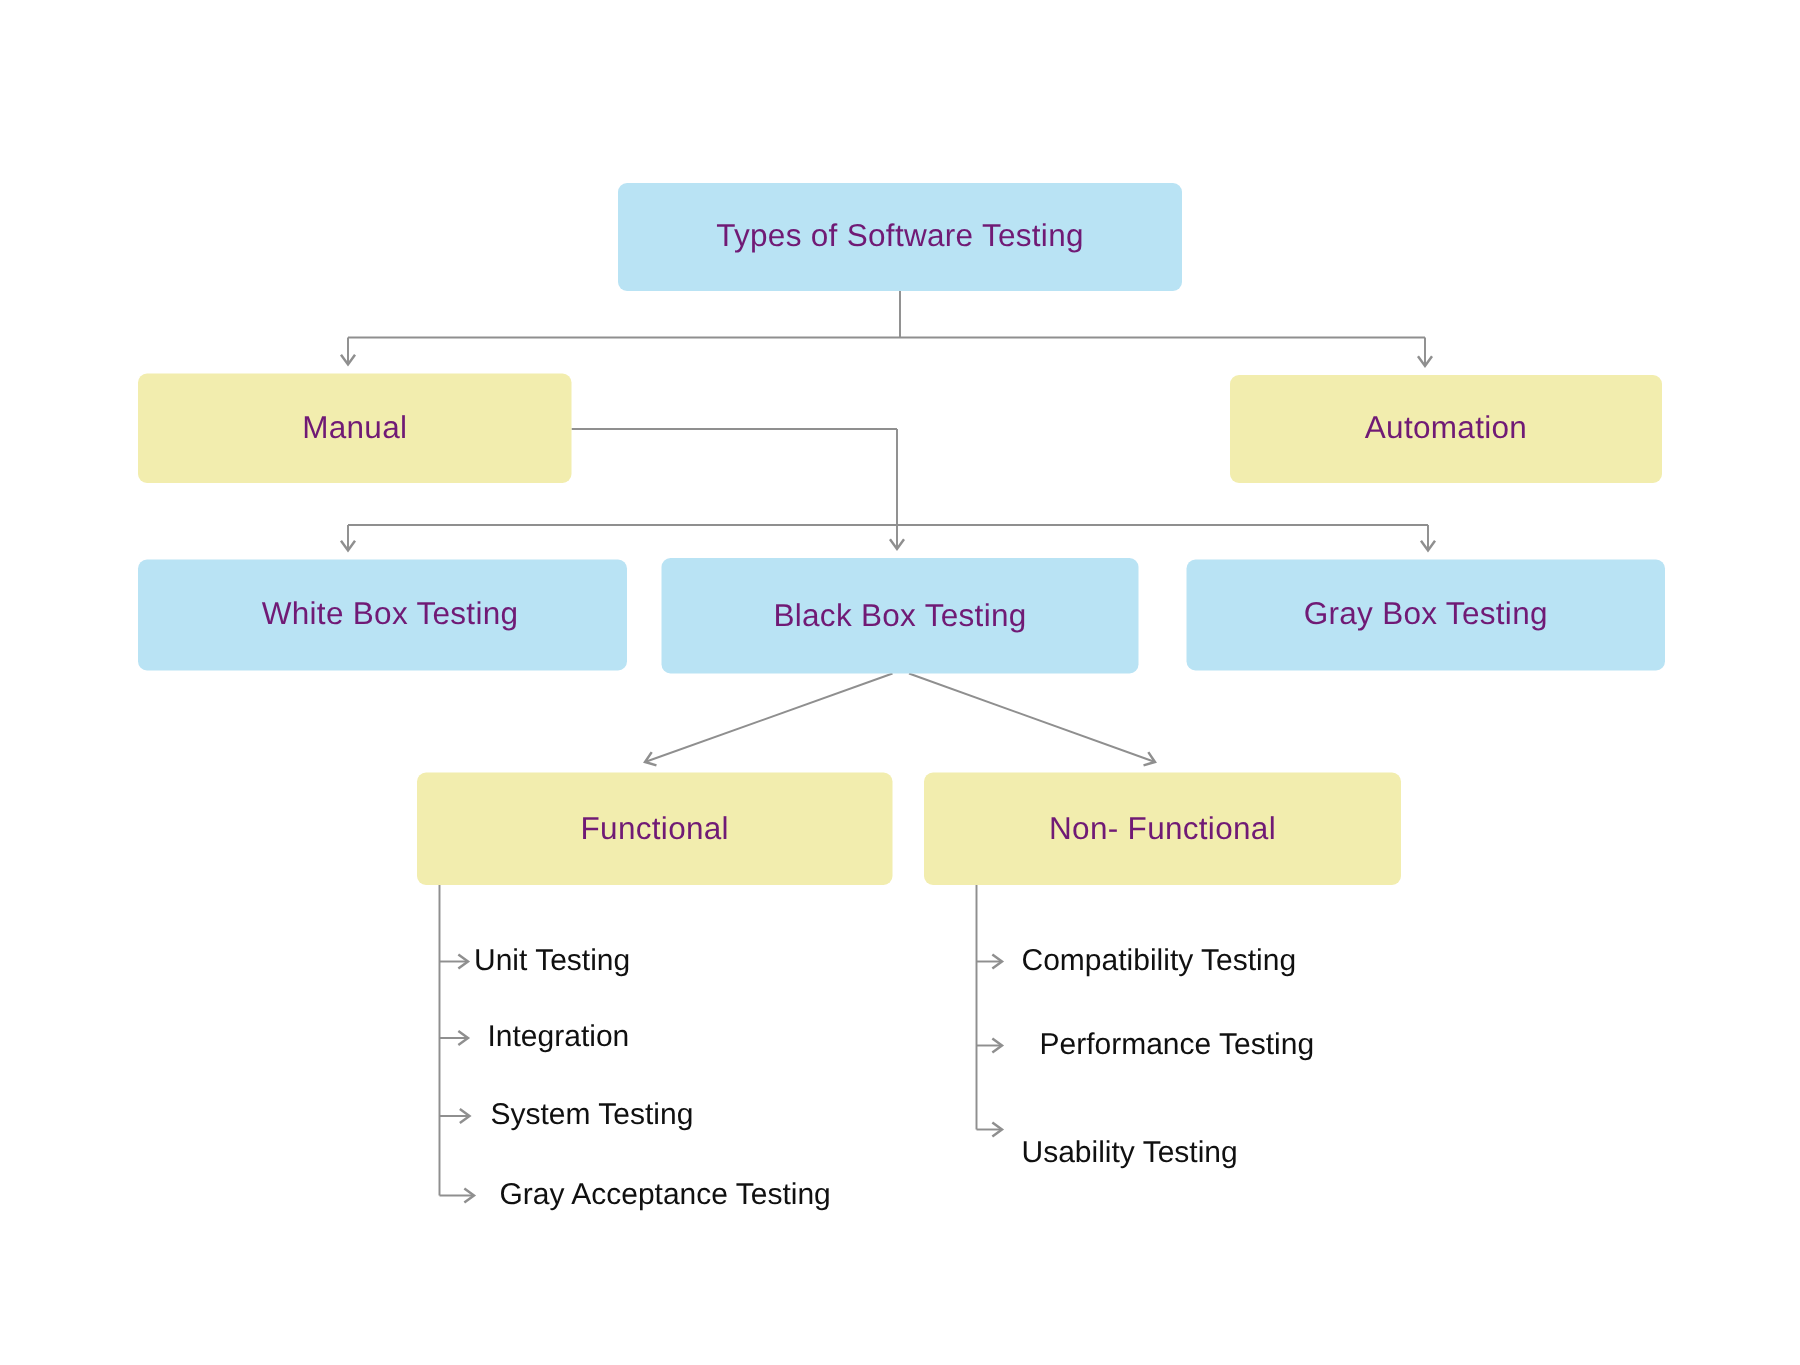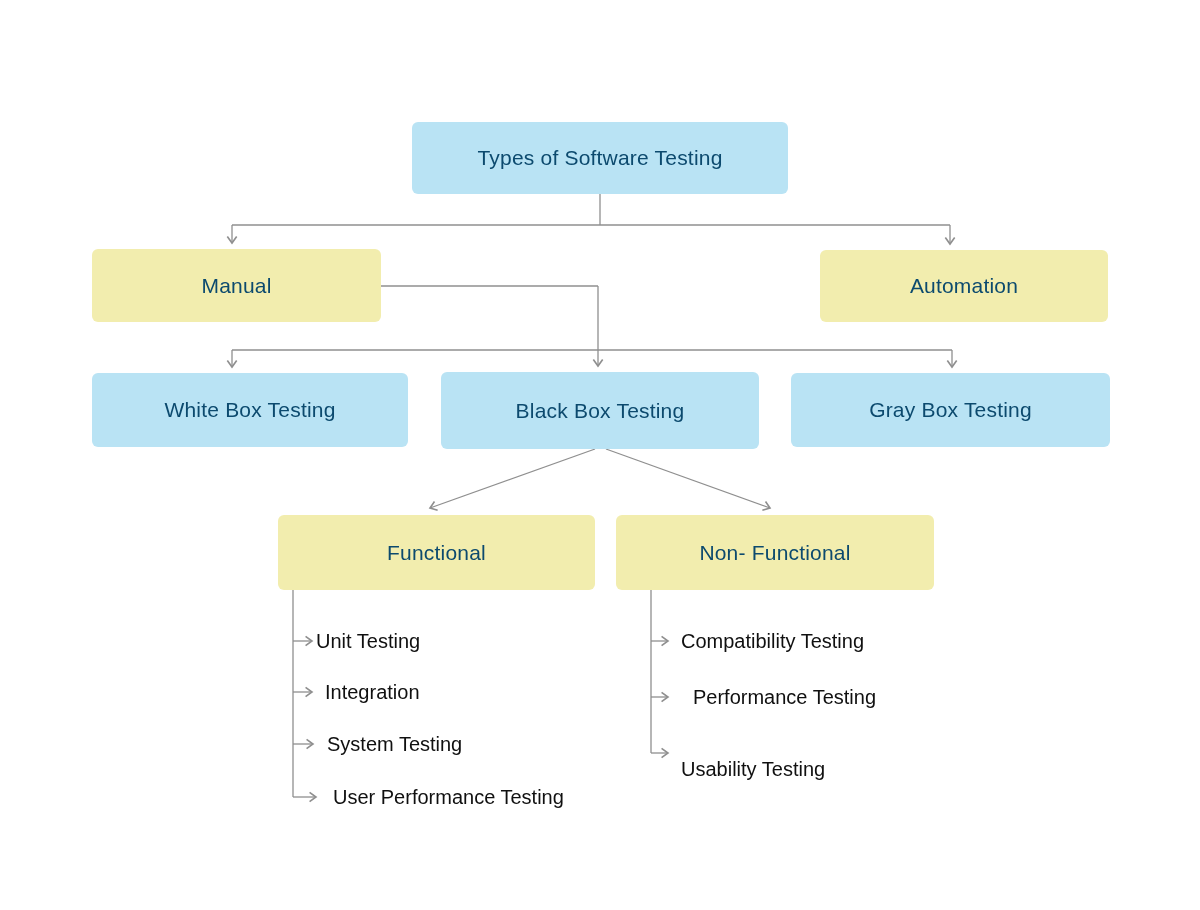--- a/index.html
+++ b/index.html
@@ -24,31 +24,31 @@
     pointer-events: none;
   }
   .node {
     position: absolute;
     display: flex;
     align-items: center;
     justify-content: center;
     border-radius: 6px;
     font-size: 21px;
     font-weight: 500;
-    color: #0c4a6e;
+    color: #701a75;
     letter-spacing: 0.2px;
     text-align: center;
   }
   .node.blue   { background: #b9e3f4; }
   .node.yellow { background: #f2edae; }
 
   #n-title    { left: 412px; top: 122px; width: 376px; height: 72px; }
   #n-manual   { left:  92px; top: 249px; width: 289px; height: 73px; }
   #n-auto     { left: 820px; top: 250px; width: 288px; height: 72px; }
-  #n-white    { left:  92px; top: 373px; width: 316px; height: 74px; }
+  #n-white    { left:  92px; top: 373px; width: 316px; height: 74px; padding-left: 10px; }
   #n-black    { left: 441px; top: 372px; width: 318px; height: 77px; }
   #n-gray     { left: 791px; top: 373px; width: 319px; height: 74px; }
   #n-func     { left: 278px; top: 515px; width: 317px; height: 75px; }
   #n-nonfunc  { left: 616px; top: 515px; width: 318px; height: 75px; }
 
   .leaf {
     position: absolute;
     transform: translateY(-50%);
     font-size: 20px;
     color: #101010;
@@ -111,19 +111,19 @@
   <div class="node blue" id="n-white">White Box Testing</div>
   <div class="node blue" id="n-black">Black Box Testing</div>
   <div class="node blue" id="n-gray">Gray Box Testing</div>
 
   <div class="node yellow" id="n-func">Functional</div>
   <div class="node yellow" id="n-nonfunc">Non- Functional</div>
 
   <div class="leaf" id="f1">Unit Testing</div>
   <div class="leaf" id="f2">Integration</div>
   <div class="leaf" id="f3">System Testing</div>
-  <div class="leaf" id="f4">User Performance Testing</div>
+  <div class="leaf" id="f4">Gray Acceptance Testing</div>
 
   <div class="leaf" id="nf1">Compatibility Testing</div>
   <div class="leaf" id="nf2">Performance Testing</div>
   <div class="leaf" id="nf3">Usability Testing</div>
 
 </div>
 
 </body></html>

